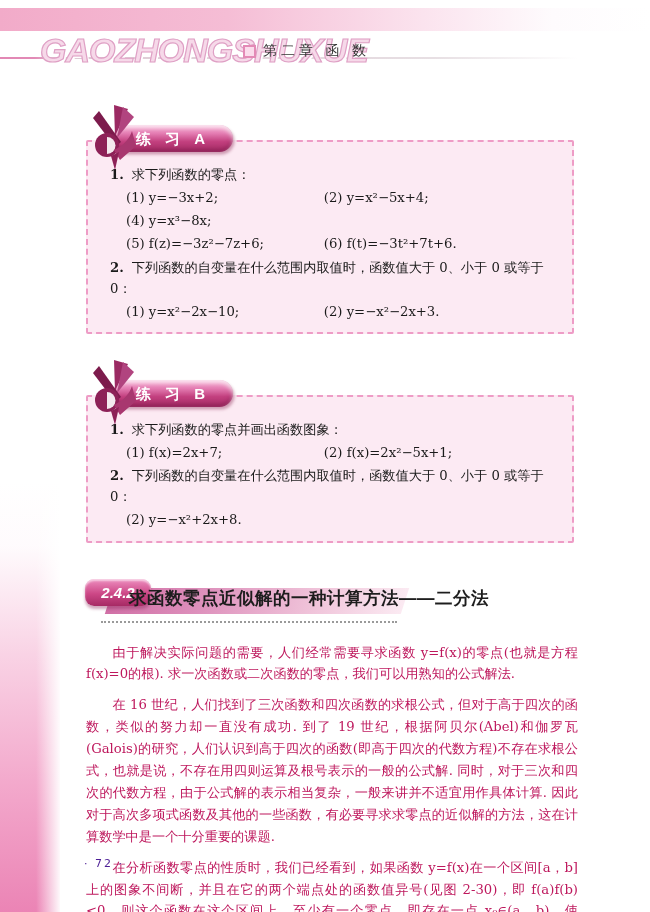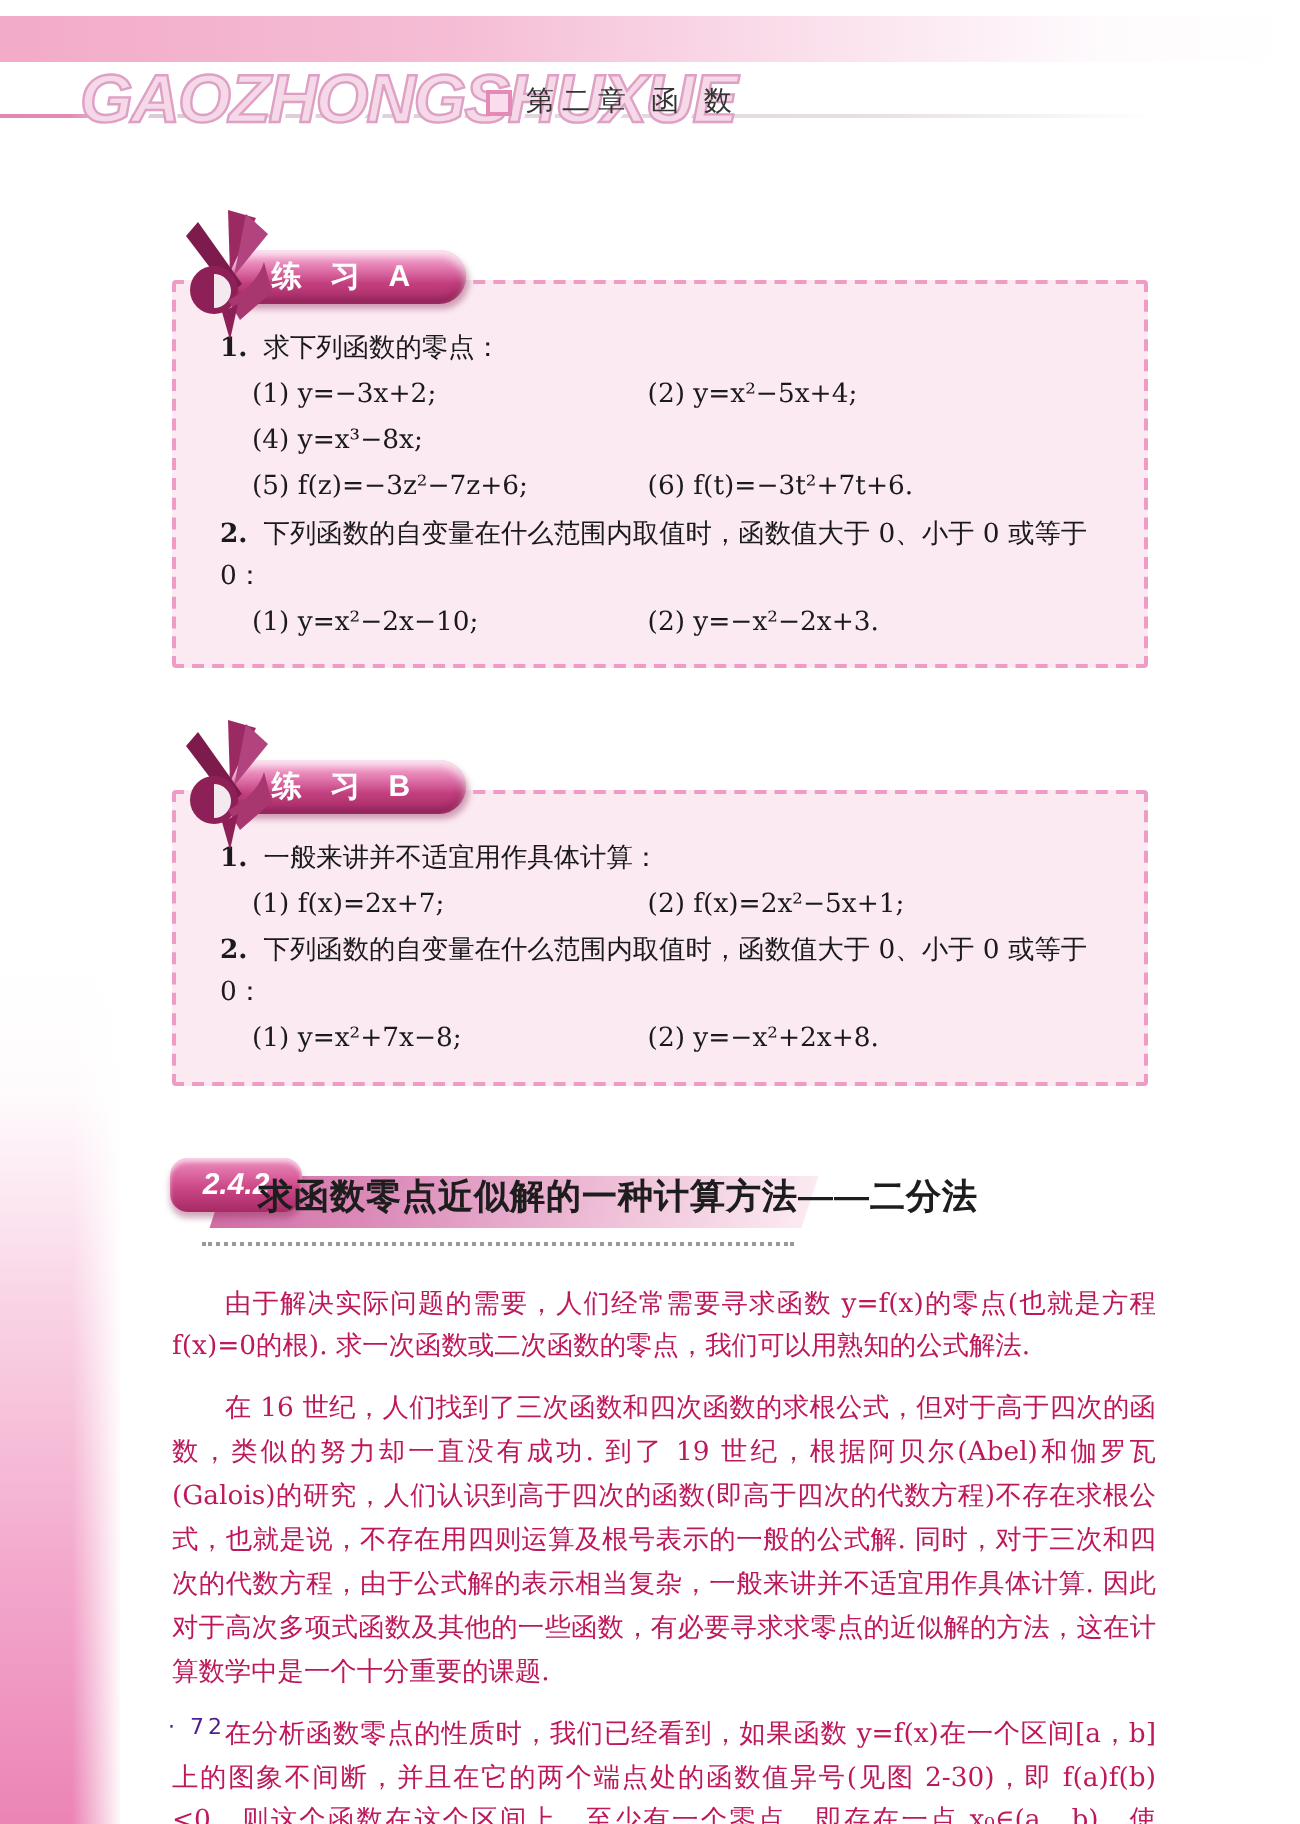--- a/index.html
+++ b/index.html
@@ -120,31 +120,30 @@
         <path d="M37 3 L48 13 L31 34 Z" fill="#b1447f"></path>
         <path d="M7 14 L13 7 L35 38 L29 43 Z" fill="#7c1b4c"></path>
         <circle cx="21" cy="41" r="12" fill="#8d2157"></circle>
         <path d="M21 33 a8.5 8.5 0 0 1 0 17" fill="#ffffff" opacity="0.9"></path>
         <path d="M28 46 C38 41 44 34 46 27 L50 42 L34 56 Z" fill="#a8376f"></path>
         <path d="M25 52 L33 48 L29 66 Z" fill="#8d2157"></path>
       </svg>
       <div class="pill">练 习 B</div>
     </div>
     <div class="stem">
-      <span class="num">1.</span><span>一般来讲并不适宜用作具体计算：</span>
+      <span class="num">1.</span><span>求下列函数的零点并画出函数图象：</span>
     </div>
     <div class="cols">
       <span class="c1">(1) f(x)=2x+7;</span>
       <span class="c2">(2) f(x)=2x²−5x+1;</span>
     </div>
     <div class="stem">
       <span class="num">2.</span><span>下列函数的自变量在什么范围内取值时，函数值大于 0、小于 0 或等于 0：</span>
     </div>
     <div class="cols">
-      <span class="c1">(1) y=x²+7x−8;</span>
       <span class="c2">(2) y=−x²+2x+8.</span>
     </div>
   </section>
 
   <div class="sec">
     <div class="sec-ribbon"></div>
     <div class="sec-badge">2.4.2</div>
     <div class="sec-title">求函数零点近似解的一种计算方法——二分法</div>
     <div class="sec-dots"></div>
   </div>

